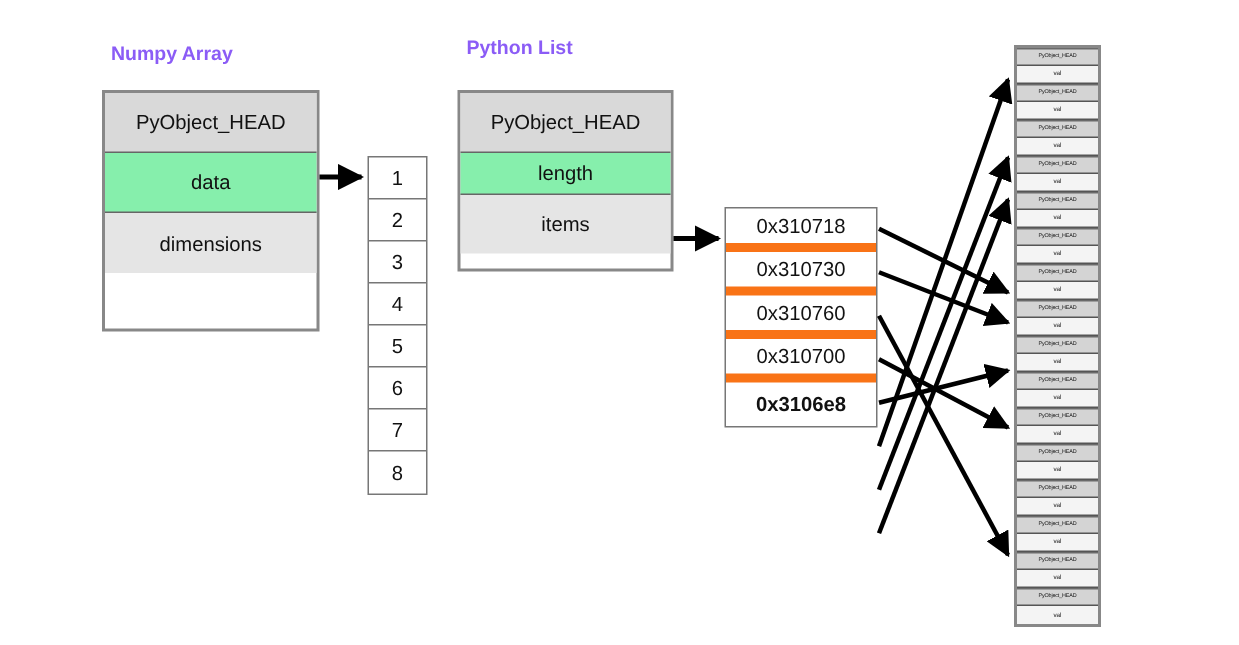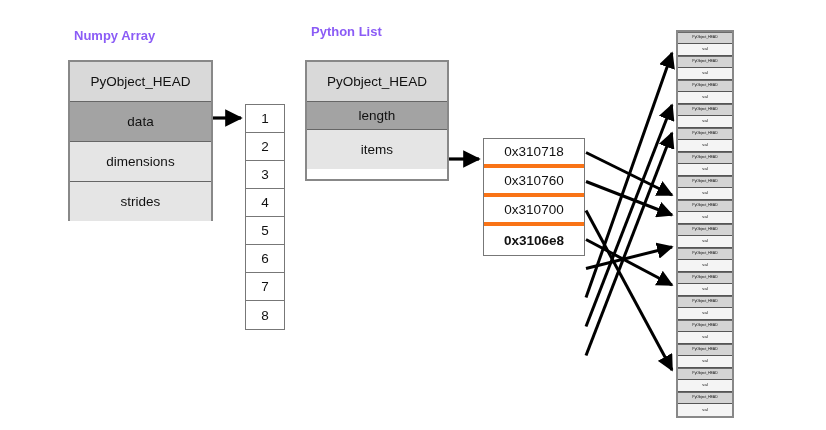--- a/index.html
+++ b/index.html
@@ -35,21 +35,21 @@
     display: flex;
     align-items: center;
     justify-content: center;
     border-bottom: 1px solid #666666;
     font-size: 13.5px;
     color: #111111;
     white-space: nowrap;
   }
   .struct .row:last-child { border-bottom: none; }
   .row.head   { background: #d9d9d9; }
-  .row.sub    { background: #a3a3a3; }
+  .row.sub    { background: #86efac; }
   .row.plain  { background: #e5e5e5; }
 
   
   .title {
     position: absolute;
     font-size: 13px;
     font-weight: bold;
     color: #8b5cf6;
     white-space: nowrap;
   }
@@ -81,21 +81,21 @@
     left: 483px;
     top: 138px;
     width: 102px;
     border: 1px solid #777777;
     box-sizing: border-box;
     background: #ffffff;
   }
   #pointer-array .cell {
     height: 29px;
     box-sizing: border-box;
-    border-bottom: 4px solid #f97316;
+    border-bottom: 6px solid #f97316;
     display: flex;
     align-items: center;
     justify-content: center;
     font-size: 13.5px;
   }
   #pointer-array .cell:last-child { border-bottom: none; font-weight: bold; }
 
   
   #heap-objects {
     position: absolute;
@@ -139,21 +139,20 @@
 <body>
 
 <div id="canvas">
 
   <div class="title" style="left:74px; top:28px;">Numpy Array</div>
 
   <div class="struct" id="numpy-struct" style="left:68px; top:60px; width:145px; height:161px;">
     <div class="row head" style="height:40px;">PyObject_HEAD</div>
     <div class="row sub" style="height:40px;">data</div>
     <div class="row plain" style="height:40px;">dimensions</div>
-    <div class="row plain" style="height:39px;">strides</div>
   </div>
 
   <div id="numpy-buffer">
     <div class="cell">1</div>
     <div class="cell">2</div>
     <div class="cell">3</div>
     <div class="cell">4</div>
     <div class="cell">5</div>
     <div class="cell">6</div>
     <div class="cell">7</div>
@@ -163,20 +162,21 @@
   <div class="title" style="left:311px; top:24px;">Python List</div>
 
   <div class="struct" id="pylist-struct" style="left:305px; top:60px; width:144px; height:121px;">
     <div class="row head" style="height:40px;">PyObject_HEAD</div>
     <div class="row sub" style="height:28px;">length</div>
     <div class="row plain" style="height:39px;">items</div>
   </div>
 
   <div id="pointer-array">
     <div class="cell">0x310718</div>
+    <div class="cell">0x310730</div>
     <div class="cell">0x310760</div>
     <div class="cell">0x310700</div>
     <div class="cell">0x3106e8</div>
   </div>
 
   <div id="heap-objects">
       <div class="obj-head">PyObject_HEAD</div>
       <div class="obj-val">val</div>
       <div class="obj-head">PyObject_HEAD</div>
       <div class="obj-val">val</div>

